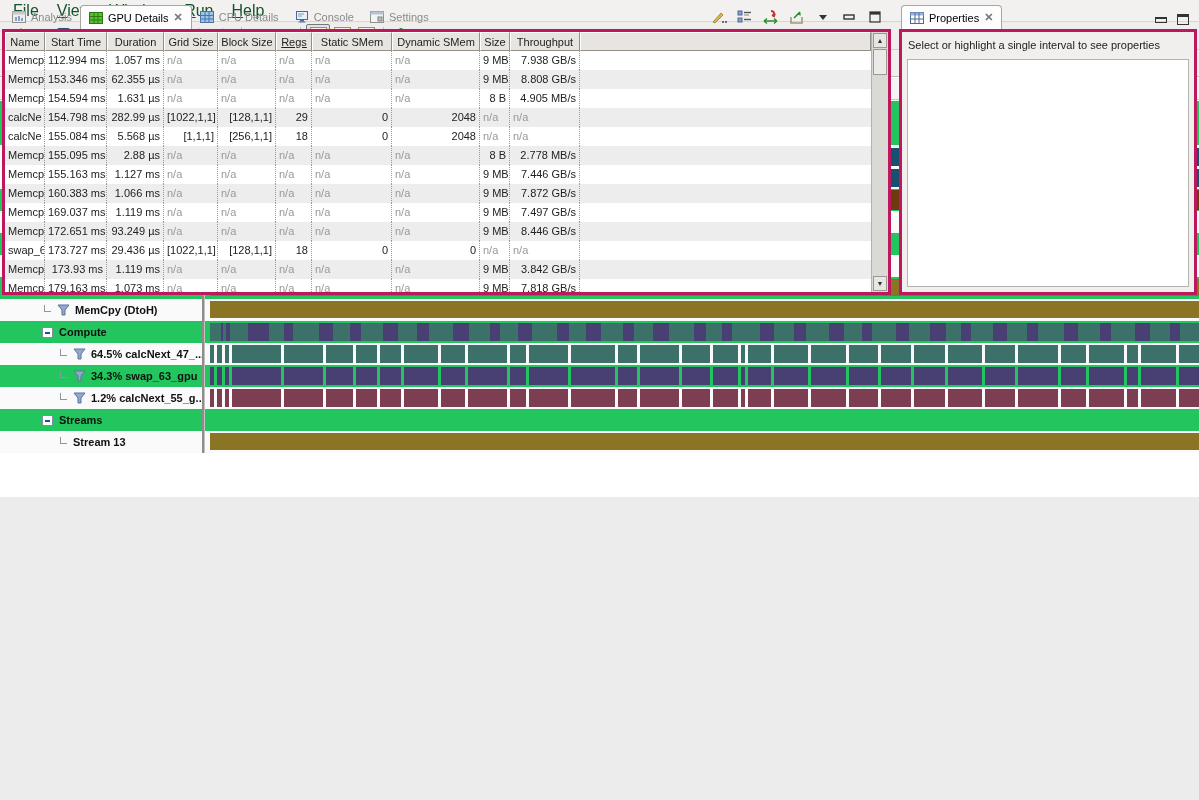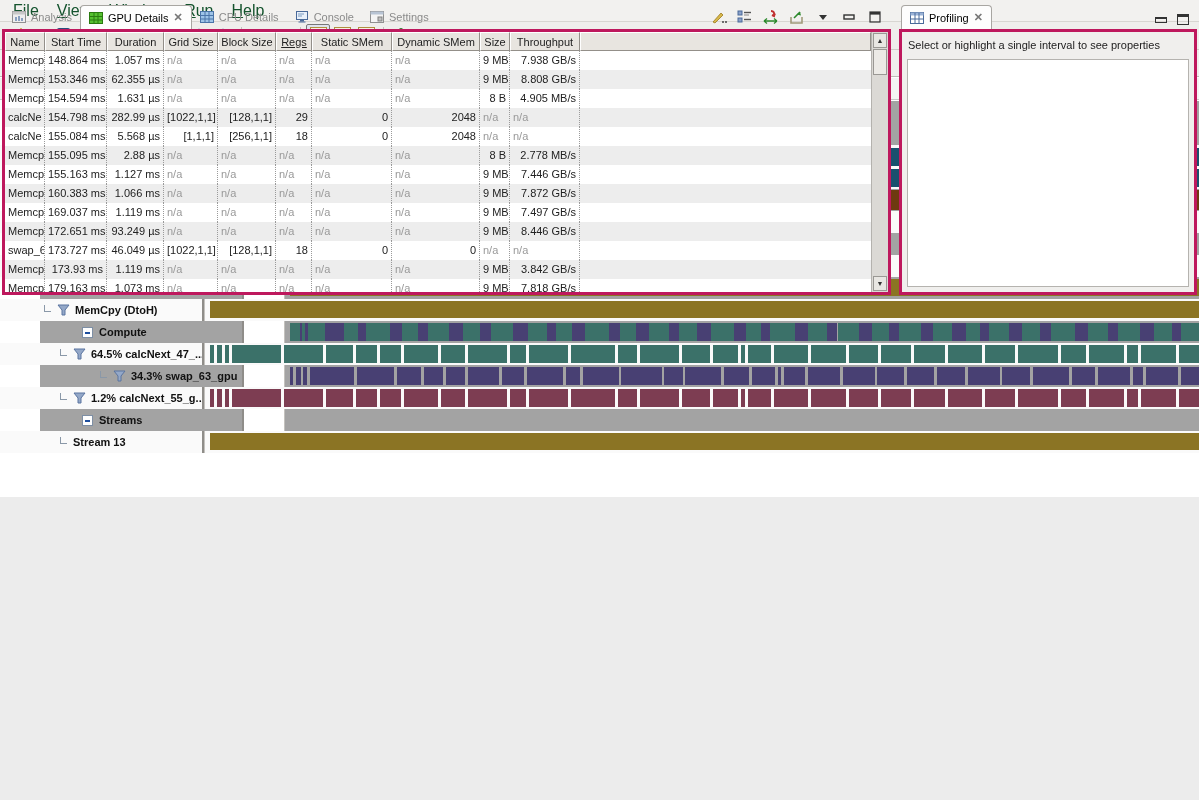--- a/index.html
+++ b/index.html
@@ -40,21 +40,21 @@
   .ruler-canvas { position:absolute; left:205px; top:0; right:0; height:21px; overflow:hidden; }
   .rlabel { position:absolute; top:2px; font-size:11px; color:#222; white-space:nowrap; transform:translateX(-50%); }
   .rlabel.first { transform:none; }
   .rtick { position:absolute; bottom:0; width:1px; height:4px; background:#444; }
 
   
   .tl-body { position:absolute; left:0; top:51px; width:1199px; bottom:0; background:#fff; overflow:hidden; }
   .tl-row { display:flex; width:1199px; }
   .tree-cell { width:204px; border-right:2px solid #8f8d89; display:flex; align-items:center; font-size:11px; font-weight:600; color:#111; white-space:nowrap; overflow:hidden; position:relative; }
   .bar-cell { flex:1; position:relative; border-left:1px solid #c4c2be; overflow:hidden; }
-  .shade-g .tree-cell, .shade-g .bar-cell { background:#a3a3a3;margin-left:40px; }
+  .shade-g .tree-cell, .shade-g .bar-cell { background:#22c55e; }
   .shade-w .tree-cell, .shade-w .bar-cell { background:#fafafa; }
   .minusbox { width:11px; height:11px; border:1px solid #7e8fa5; background:#fff; position:relative; flex:none; margin-right:6px; }
   .minusbox::after { content:""; position:absolute; left:2px; top:4px; width:5px; height:1px; background:#1d4e9e; border-top:1px solid #1d4e9e; }
   .corner { width:7px; height:7px; border-left:1px solid #8a98a8; border-bottom:1px solid #8a98a8; flex:none; margin:-4px 6px 0 0; }
   .funnel { flex:none; margin-right:5px; }
   .bar { position:absolute; }
   .panel { position:absolute; top:0; height:300px; }
   .ptabs { height:29px; display:flex; align-items:flex-end; padding-left:4px; position:relative; }
   .ptab { display:flex; align-items:center; gap:5px; height:24px; padding:0 8px; font-size:11px; color:#8a8a8a; }
   .ptab.active { background:#fdfdfd; border:1px solid #a8a6a2; border-bottom:none; border-radius:4px 4px 0 0; color:#000; }
@@ -719,21 +719,21 @@
             <div class="th" style="width: 58px;">Block Size</div>
             <div class="th" style="width: 36px; text-decoration: underline;">Regs</div>
             <div class="th" style="width: 80px;">Static SMem</div>
             <div class="th" style="width: 88px;">Dynamic SMem</div>
             <div class="th" style="width: 30px;">Size</div>
             <div class="th" style="width: 70px;">Throughput</div>
             <div class="th" style="flex: 1 1 0%;"></div>
           </div>
           <div class="trow odd">
             <div class="td" style="width: 40px;">Memcp</div>
-            <div class="td num" style="width: 62px;">148.864 ms</div>
+            <div class="td num" style="width: 62px;">112.994 ms</div>
             <div class="td num" style="width: 57px;">1.057 ms</div>
             <div class="td na" style="width: 54px;">n/a</div>
             <div class="td na" style="width: 58px;">n/a</div>
             <div class="td na" style="width: 36px;">n/a</div>
             <div class="td na" style="width: 80px;">n/a</div>
             <div class="td na" style="width: 88px;">n/a</div>
             <div class="td num" style="width: 30px;">9 MB</div>
             <div class="td num" style="width: 70px;">7.938 GB/s</div>
           </div>
           <div class="trow even">
@@ -840,21 +840,21 @@
             <div class="td na" style="width: 58px;">n/a</div>
             <div class="td na" style="width: 36px;">n/a</div>
             <div class="td na" style="width: 80px;">n/a</div>
             <div class="td na" style="width: 88px;">n/a</div>
             <div class="td num" style="width: 30px;">9 MB</div>
             <div class="td num" style="width: 70px;">8.446 GB/s</div>
           </div>
           <div class="trow odd">
             <div class="td" style="width: 40px;">swap_6</div>
             <div class="td num" style="width: 62px;">173.727 ms</div>
-            <div class="td num" style="width: 57px;">46.049 µs</div>
+            <div class="td num" style="width: 57px;">29.436 µs</div>
             <div class="td num" style="width: 54px;">[1022,1,1]</div>
             <div class="td num" style="width: 58px;">[128,1,1]</div>
             <div class="td num" style="width: 36px;">18</div>
             <div class="td num" style="width: 80px;">0</div>
             <div class="td num" style="width: 88px;">0</div>
             <div class="td na" style="width: 30px;">n/a</div>
             <div class="td na" style="width: 70px;">n/a</div>
           </div>
           <div class="trow even">
             <div class="td" style="width: 40px;">Memcp</div>
@@ -894,21 +894,21 @@
       <div class="ptab active">
         <span>
           <svg width="14" height="12" viewBox="0 0 14 12">
               <rect x="0.5" y="0.5" width="13" height="11" fill="#fff" stroke="#4a6a9a"></rect>
               <rect x="0.5" y="0.5" width="13" height="3" fill="#9ab2d6"></rect>
               <line x1="5" y1="1" x2="5" y2="11" stroke="#4a6a9a"></line>
               <line x1="9" y1="1" x2="9" y2="11" stroke="#4a6a9a"></line>
               <line x1="1" y1="7" x2="13" y2="7" stroke="#4a6a9a"></line>
             </svg>
         </span>
-        <span>Profiling</span>
+        <span>Properties</span>
         <span class="close-x">✕</span>
       </div>
       <div class="ptool">
         <span class="ic-min"></span>
         <span class="ic-max"></span>
       </div>
     </div>
     <div class="pcontent">
       <div class="prop-content">
         <div class="prop-msg">Select or highlight a single interval to see properties</div>

